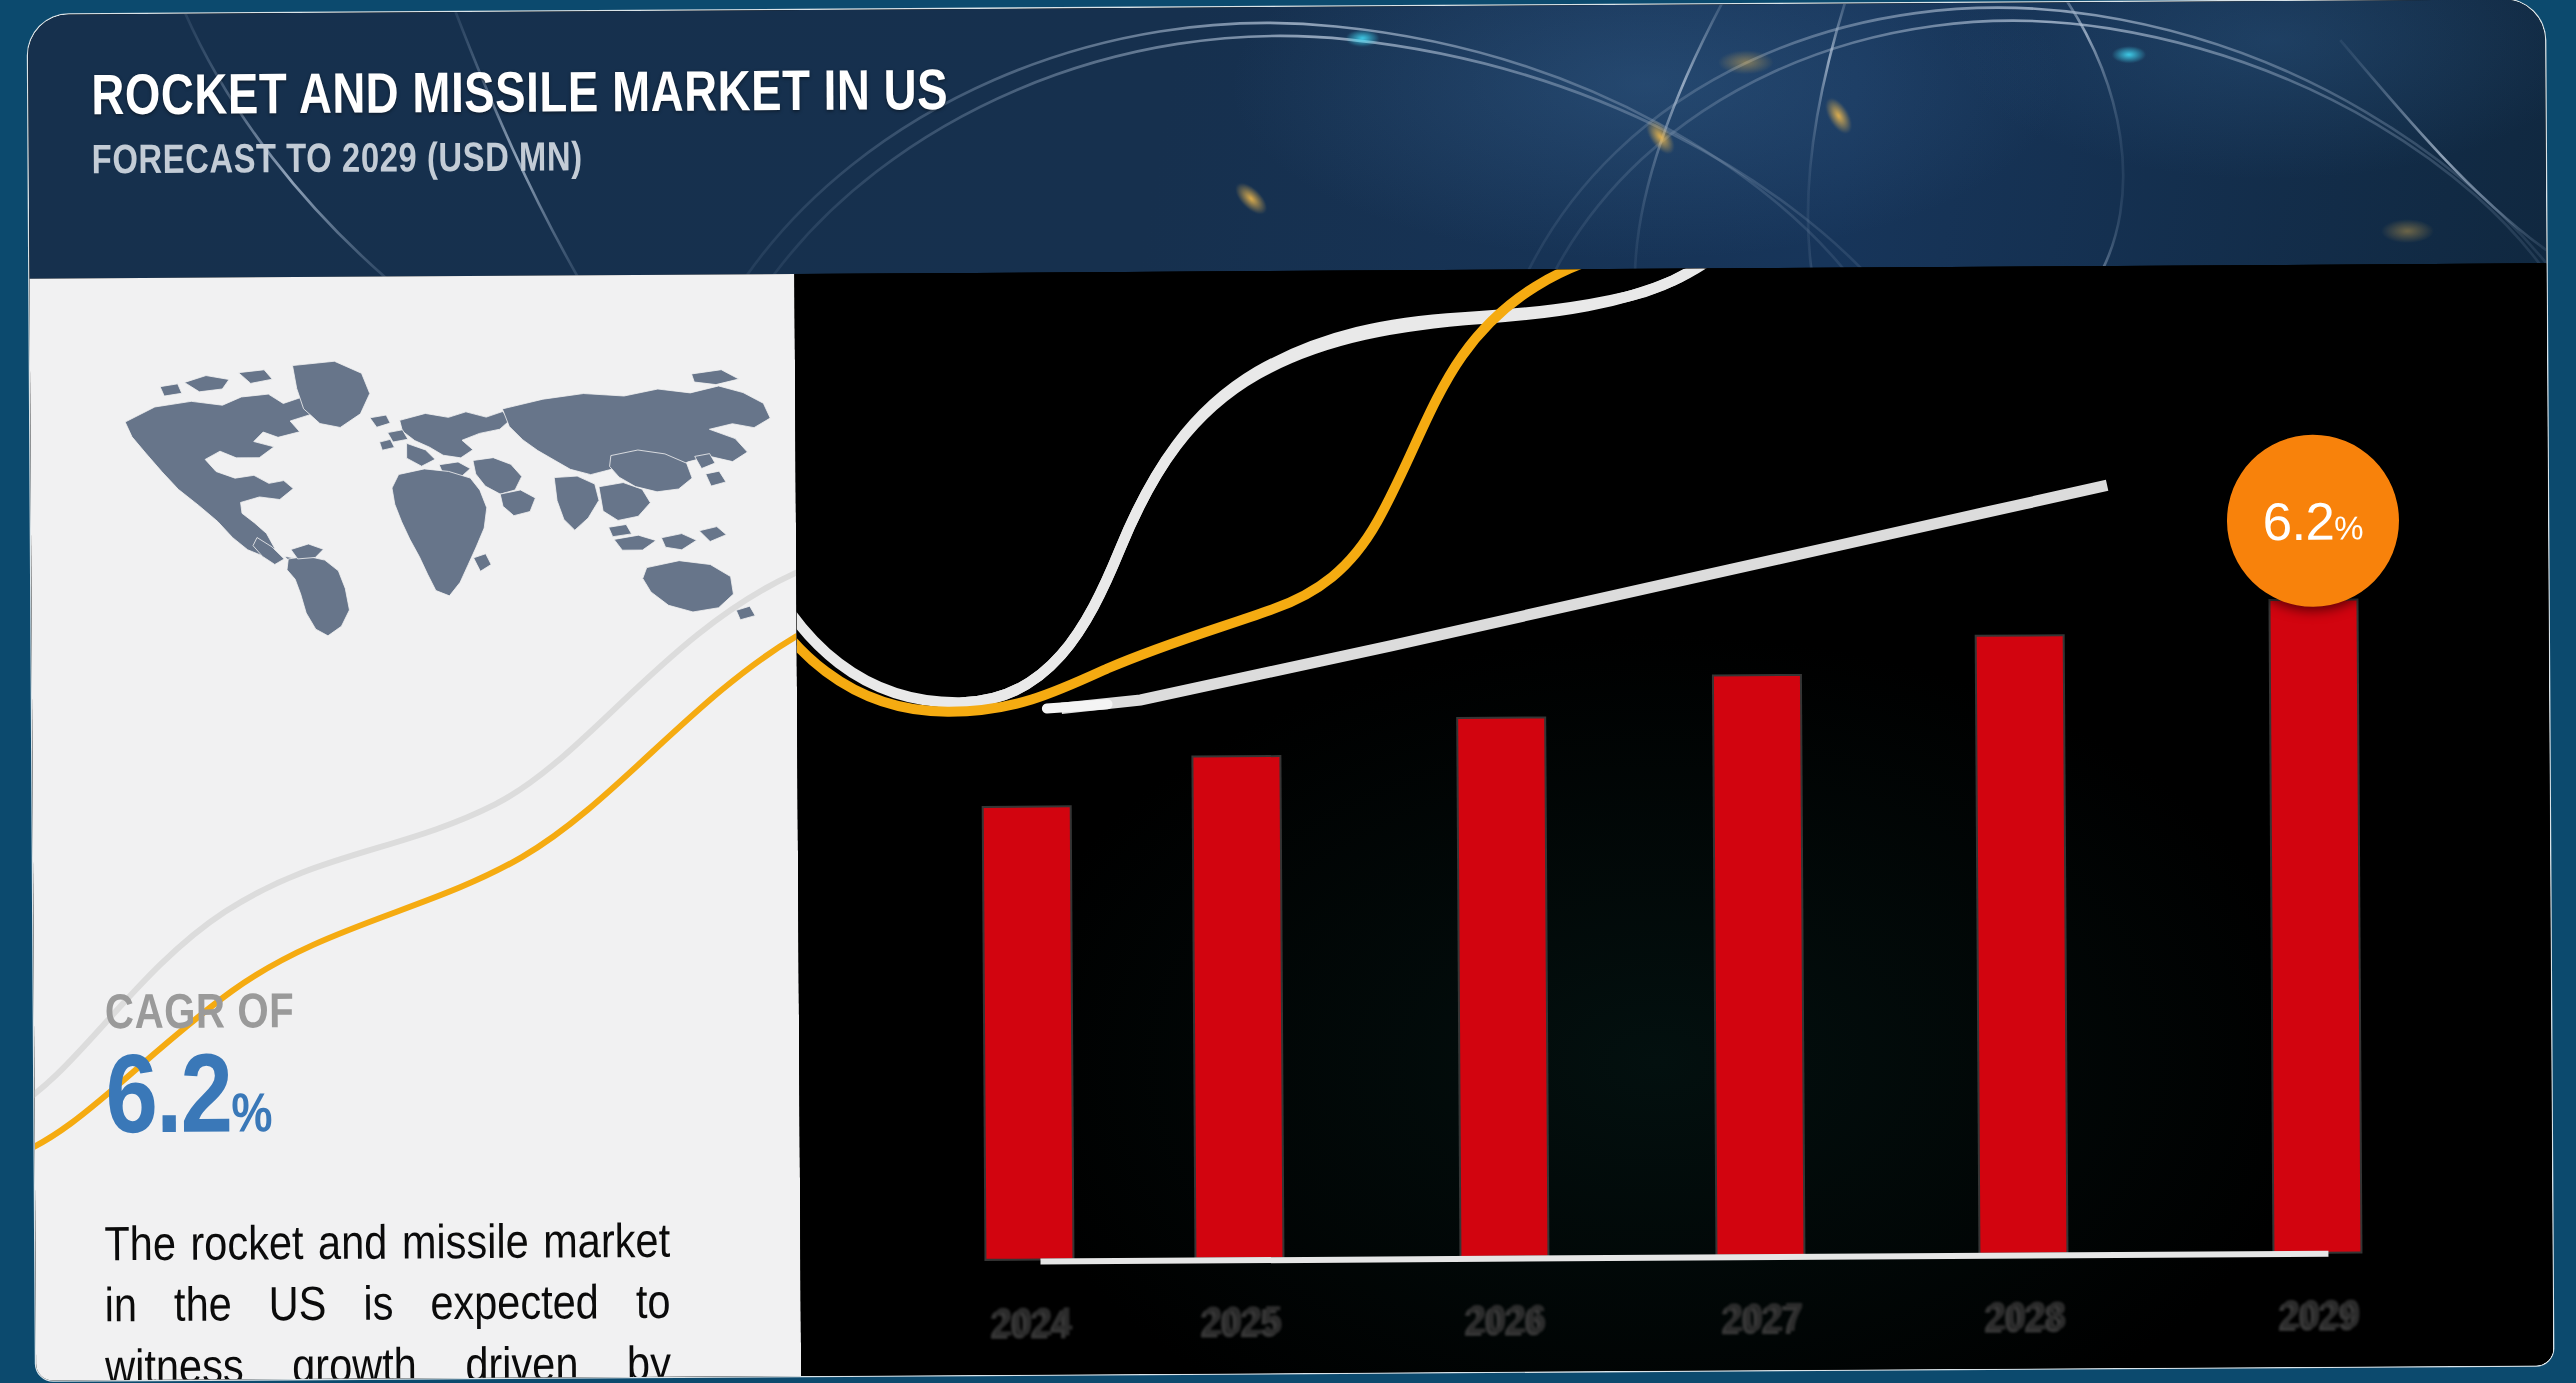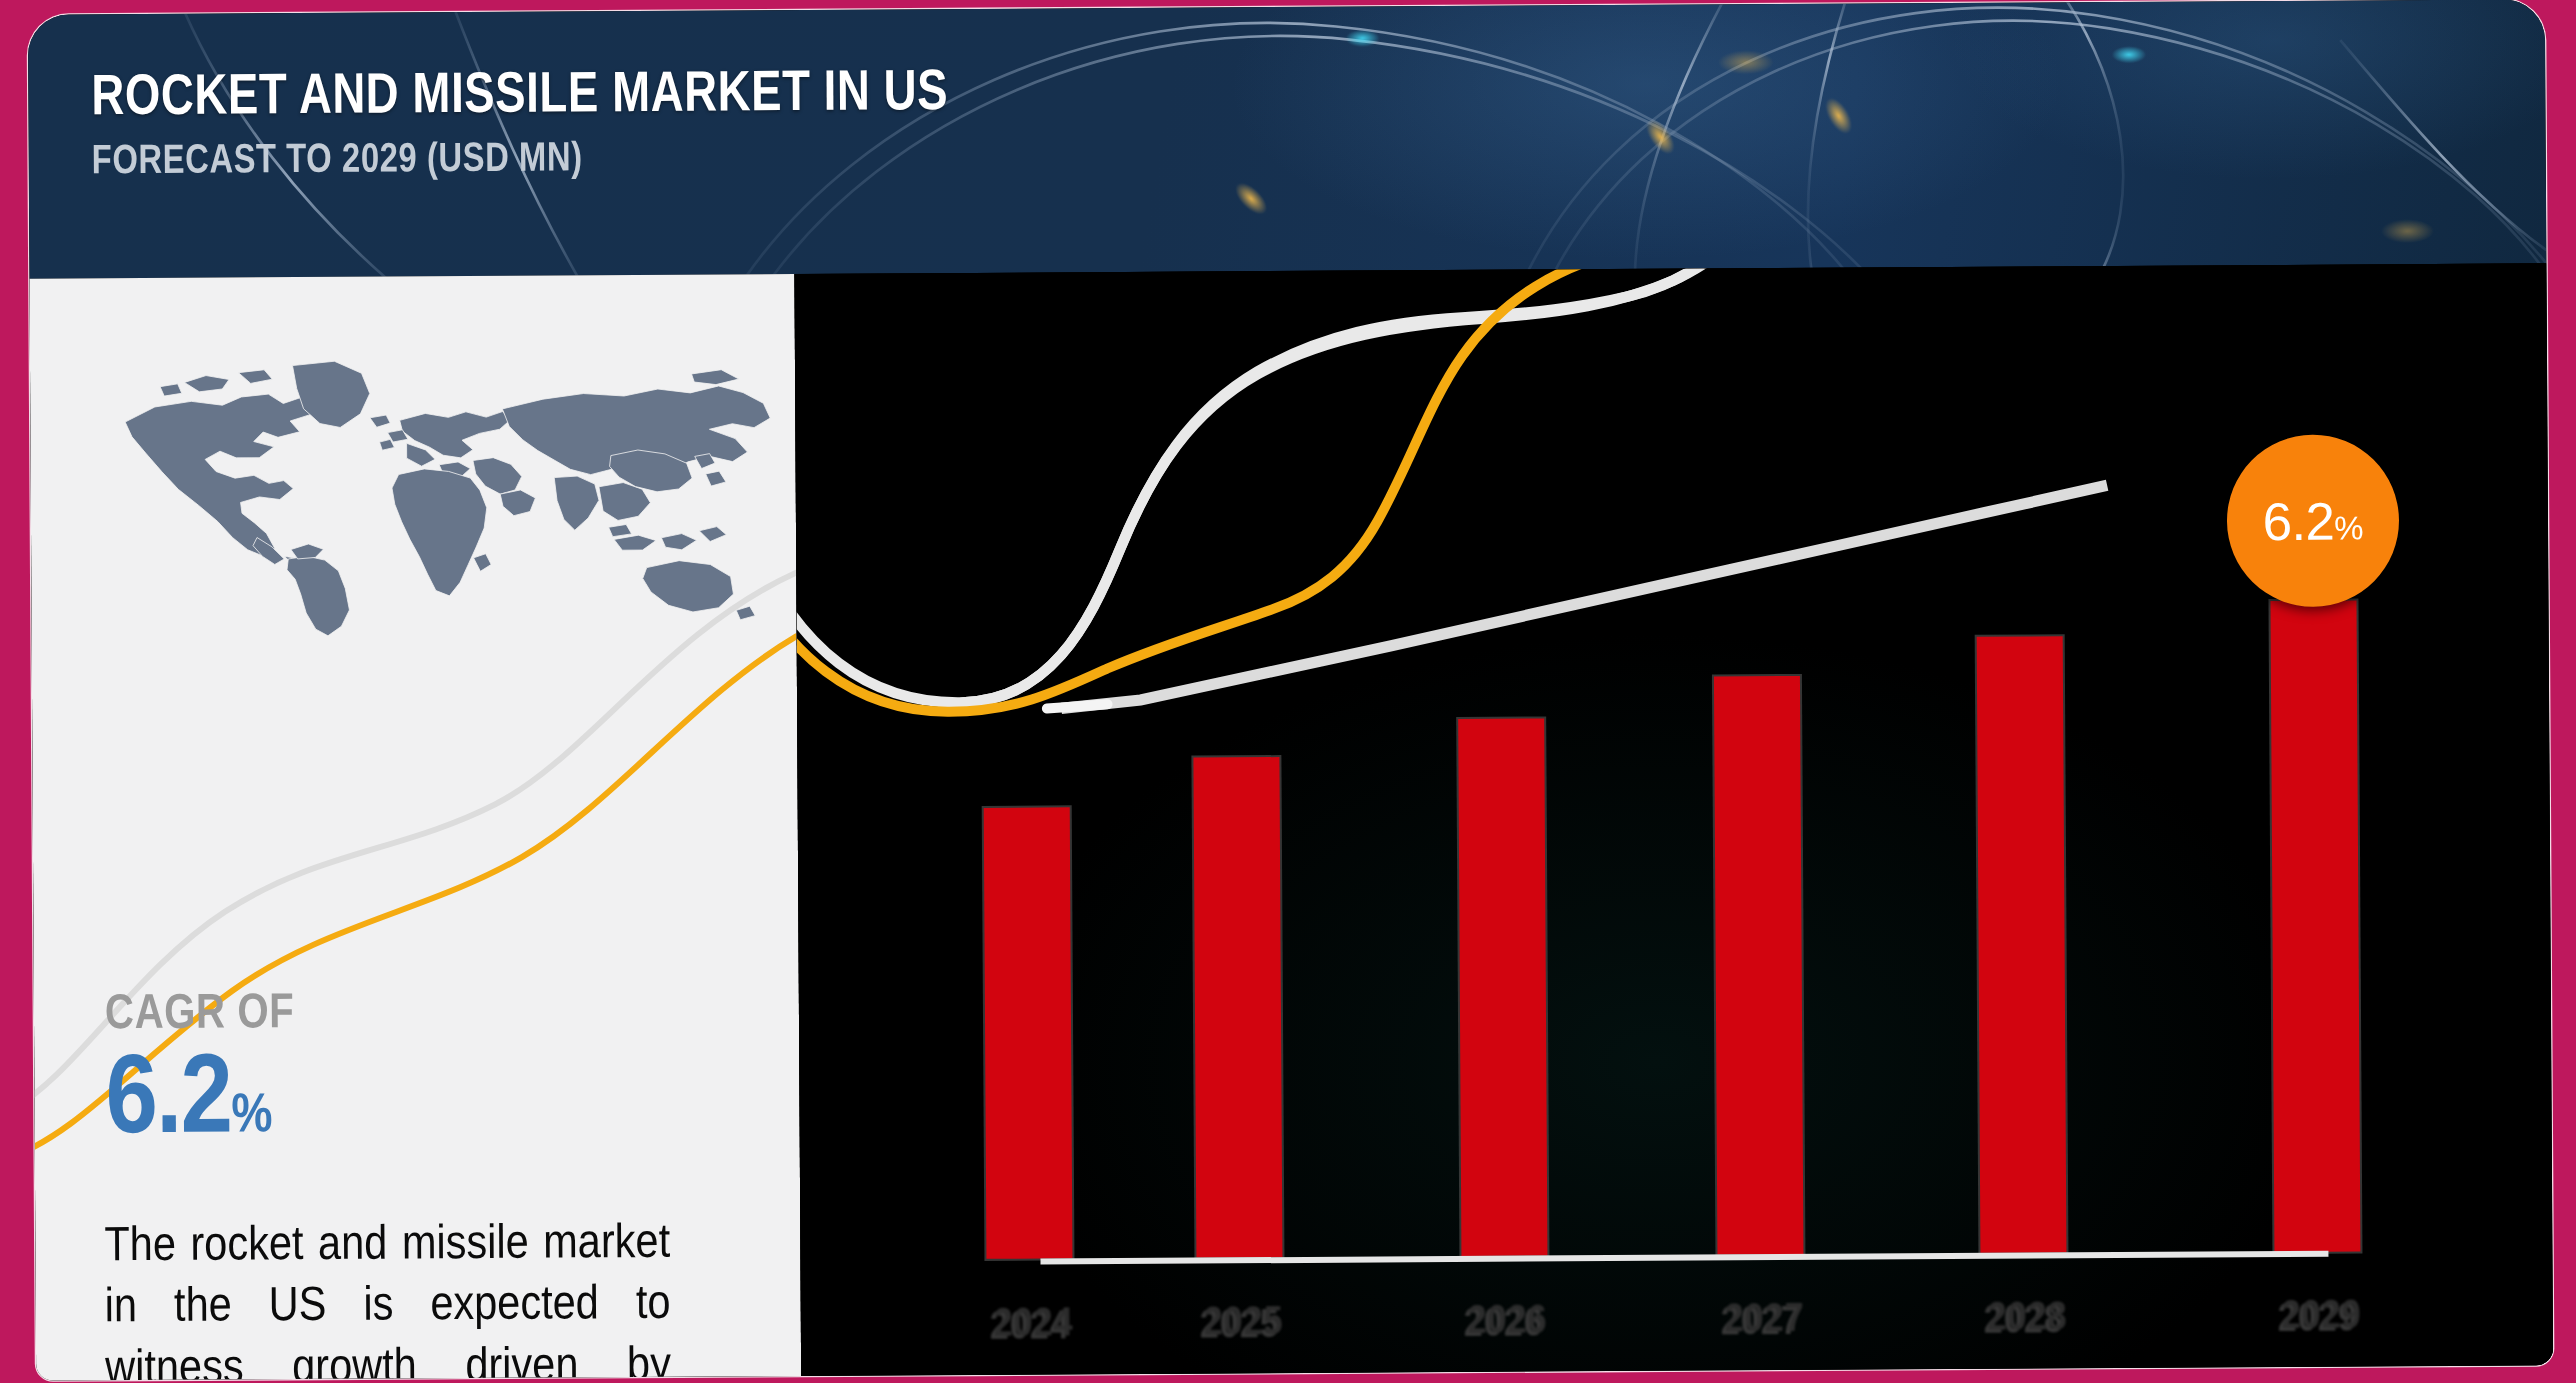--- a/index.html
+++ b/index.html
@@ -1,20 +1,20 @@
 <!DOCTYPE html>
 <html style="font-size:10.6px"><head>
 <meta charset="utf-8">
 <style>
   * { margin:0; padding:0; box-sizing:border-box; }
   html,body{ width:2576px; height:1384px; background:#ffffff; overflow:hidden;
     font-family:"Liberation Sans", sans-serif; }
 
   #canvas{ position:absolute; left:0; top:0; width:2576px; height:1384px;
-    background:#be185d; overflow:hidden; }
+    background:#0c4a6e; overflow:hidden; }
 
   
   #card{ position:absolute; left:32px; top:6.6px; width:2517px; height:1366px;
     transform:rotate(-0.35deg); transform-origin:50% 50%;
     border-radius:41px 41px 17px 17px; overflow:hidden;
     background:#000; box-shadow:0 0 0 1.3px rgba(255,255,255,.85);
   }
 
   
   #header{ position:absolute; left:0; top:0; width:2517px; height:264px;

